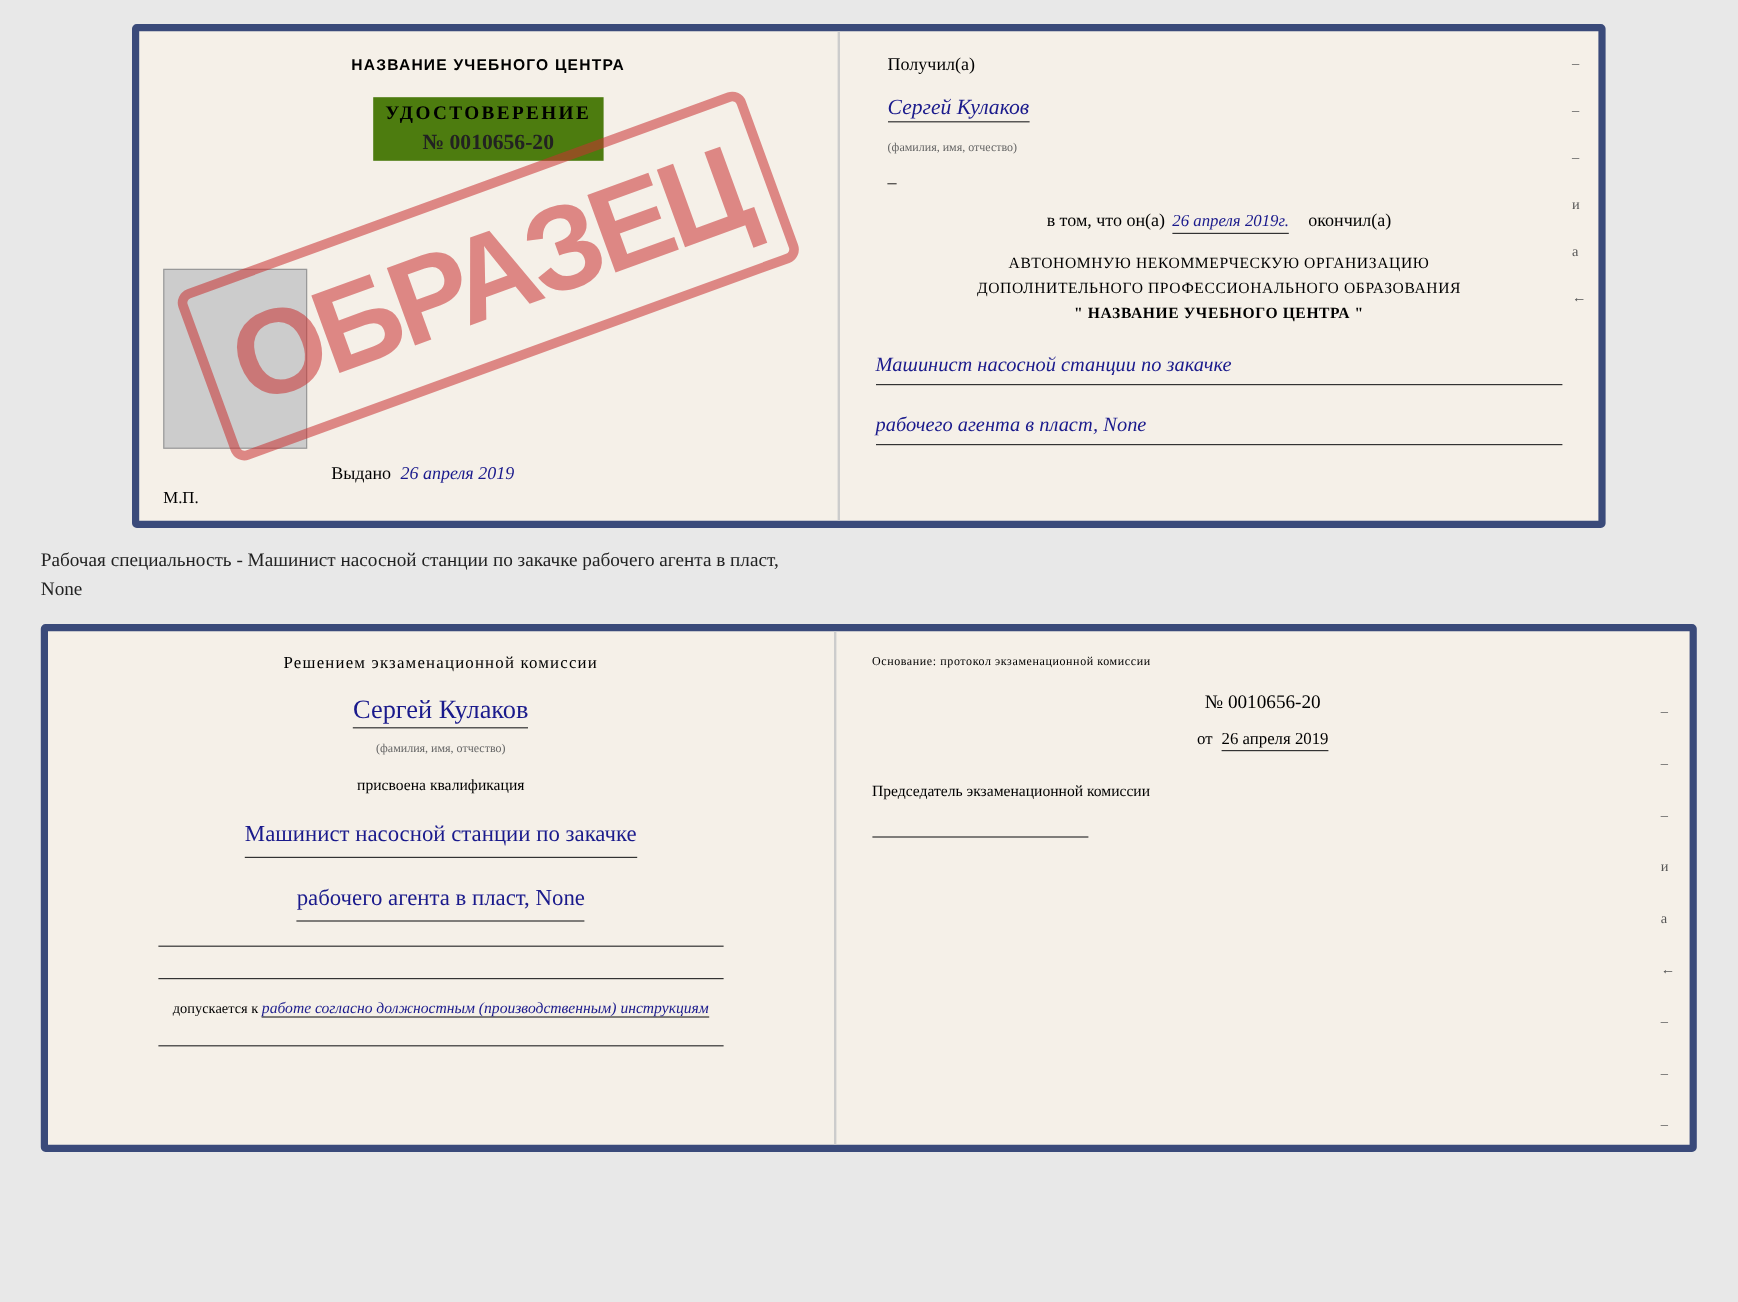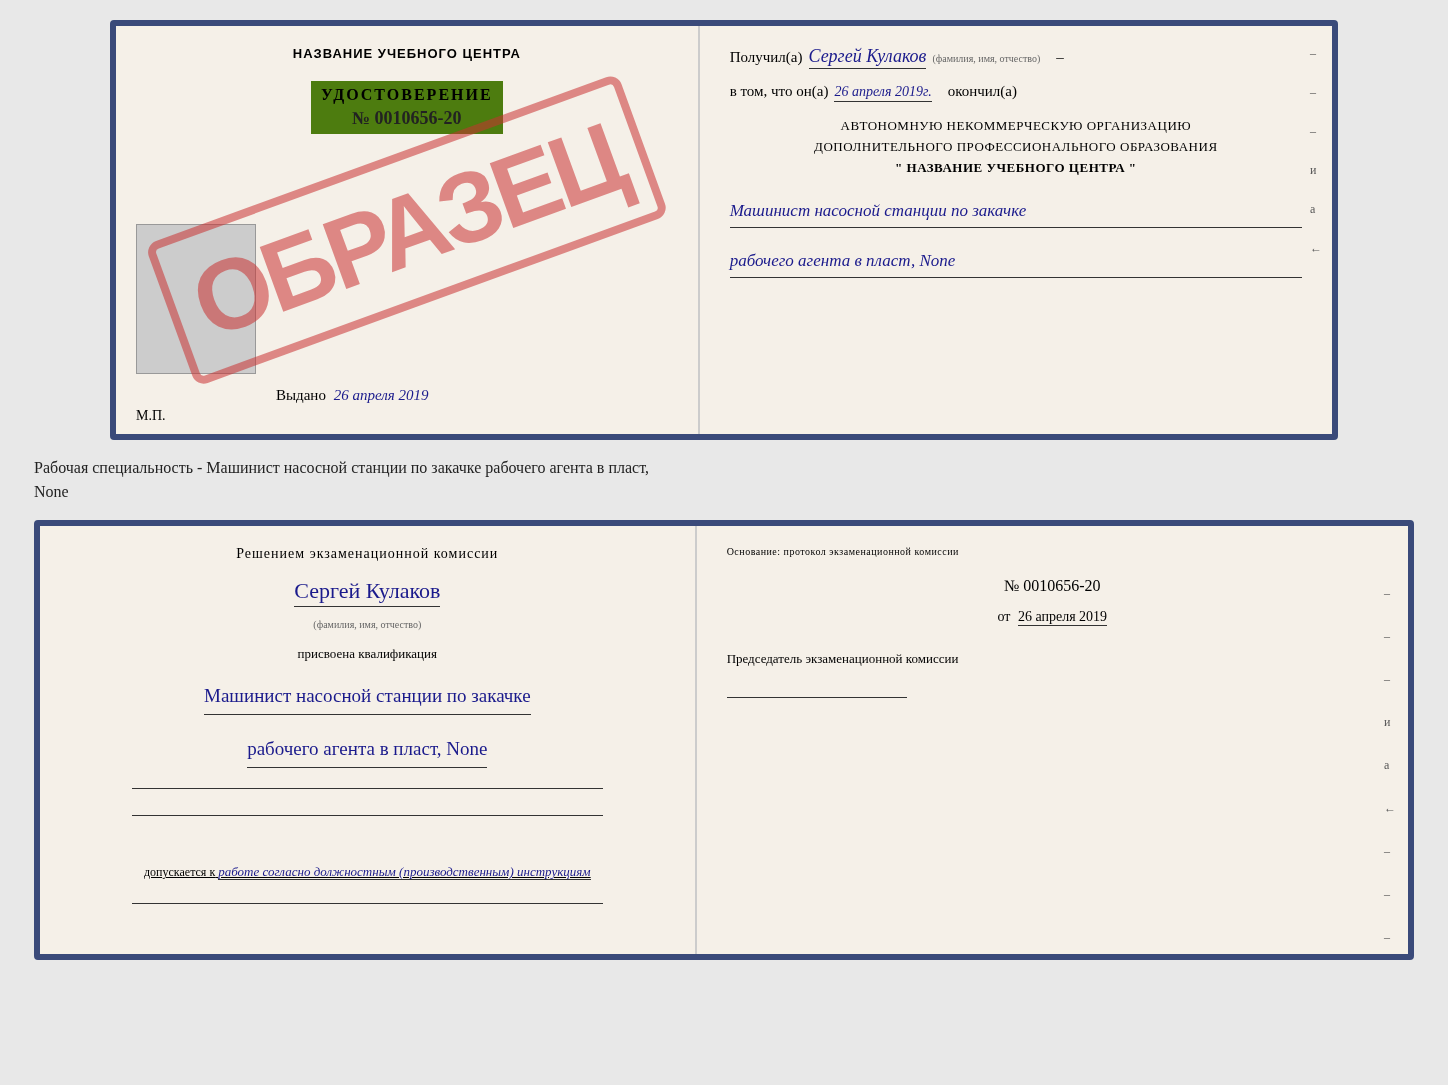--- a/index.html
+++ b/index.html
@@ -121,22 +121,23 @@
       bottom: 10px;
       left: 20px;
       font-size: 14px;
     }
 
     
     .poluchil-line {
       font-size: 15px;
       display: flex;
       align-items: baseline;
-      gap: 6px;
+      gap: 16px;
       flex-wrap: wrap;
+      flex-direction: column;
     }
 
     .poluchil-name {
       font-style: italic;
       font-size: 18px;
       color: #1a1a8c;
       border-bottom: 1px solid #333;
       padding-bottom: 1px;
       font-family: 'Segoe Script', 'Comic Sans MS', cursive;
     }
@@ -144,20 +145,21 @@
     .small-sub {
       font-size: 10px;
       color: #666;
     }
 
     .vtom-line {
       font-size: 15px;
       display: flex;
       align-items: baseline;
       gap: 6px;
+      justify-content: center;
     }
 
     .date-underline {
       font-style: italic;
       font-size: 14px;
       border-bottom: 1px solid #333;
       padding-bottom: 1px;
       font-family: 'Segoe Script', 'Comic Sans MS', cursive;
       color: #1a1a8c;
     }
@@ -258,23 +260,22 @@
       font-size: 19px;
       color: #1a1a8c;
       font-family: 'Segoe Script', 'Comic Sans MS', cursive;
       border-bottom: 1px solid #333;
       margin-top: 6px;
       line-height: 1.9;
     }
 
     .dopuskaetsya {
       font-size: 12px;
-      margin-top: 36px;
+      margin-top: 4px;
       line-height: 1.6;
-      text-decoration: underline;
     }
 
     .dopusk-underline {
       font-style: italic;
       border-bottom: 1px solid #333;
       color: #1a1a8c;
       font-family: 'Segoe Script', 'Comic Sans MS', cursive;
       font-size: 13px;
     }
 

